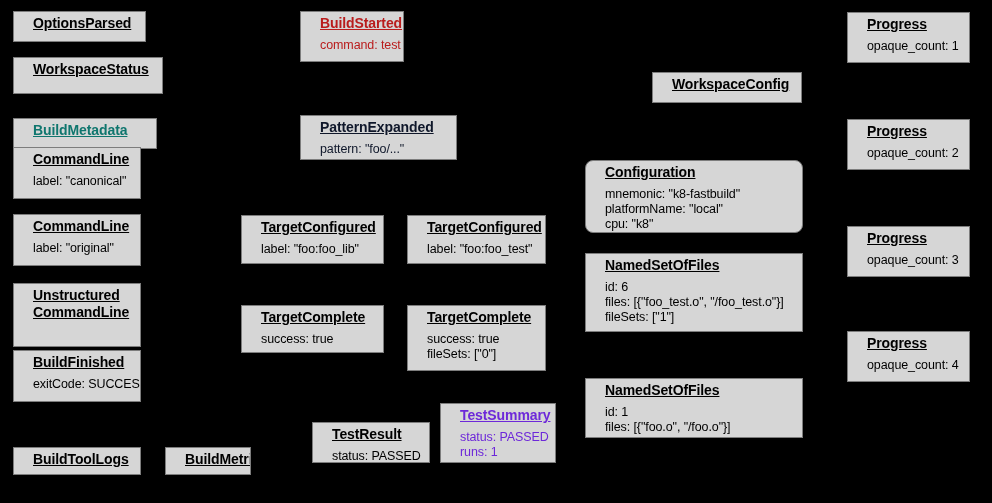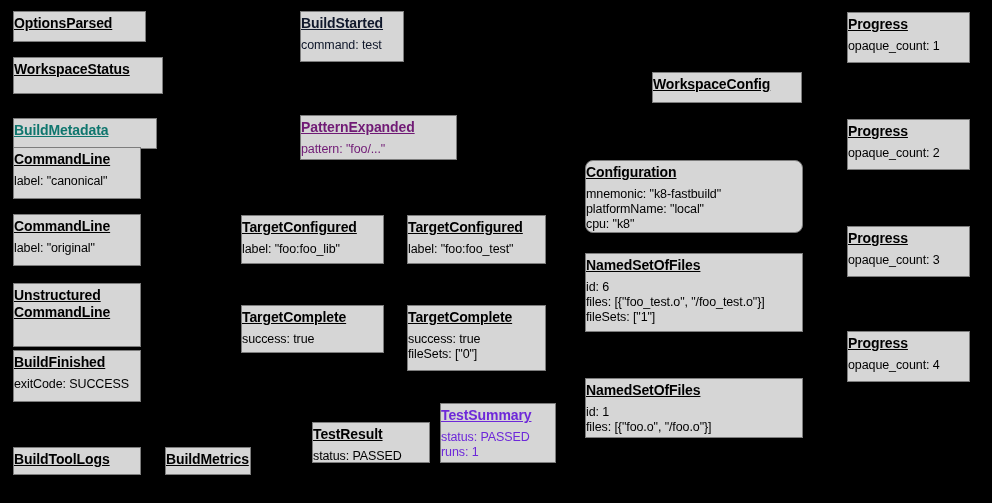--- a/index.html
+++ b/index.html
@@ -14,21 +14,21 @@
     height: 503px;
     background: #000000;
     overflow: hidden;
     font-family: "Liberation Sans", sans-serif;
   }
   .node {
     position: absolute;
     box-sizing: border-box;
     background: #d6d6d6;
     border: 1px solid #7d7d7d;
-    padding: 3px 5px 4px 0;
+    padding: 3px 5px 4px 19px;
     color: #000000;
     overflow: hidden;
   }
   .node-title {
     display: block;
     font-size: 14px;
     font-weight: bold;
     line-height: 17px;
     text-decoration: underline;
     letter-spacing: -0.1px;
@@ -83,27 +83,27 @@
       <span class="node-body">
         <span class="node-line">exitCode: SUCCESS</span>
       </span>
     </div>
     <div class="node" style="left: 13px; top: 447px; width: 128px; height: 28px; background: rgb(214, 214, 214); border-color: rgb(125, 125, 125); color: rgb(0, 0, 0);">
       <span class="node-title">BuildToolLogs</span>
     </div>
     <div class="node" style="left: 165px; top: 447px; width: 86px; height: 28px; background: rgb(214, 214, 214); border-color: rgb(125, 125, 125); color: rgb(0, 0, 0);">
       <span class="node-title">BuildMetrics</span>
     </div>
-    <div class="node" style="left: 300px; top: 11px; width: 104px; height: 51px; background: rgb(214, 214, 214); border-color: rgb(125, 125, 125); color: #0f172a;">
+    <div class="node" style="left: 300px; top: 11px; width: 104px; height: 51px; background: rgb(214, 214, 214); border-color: rgb(125, 125, 125); color: #b91c1c;">
       <span class="node-title">BuildStarted</span>
       <span class="node-body">
         <span class="node-line">command: test</span>
       </span>
     </div>
-    <div class="node" style="left: 300px; top: 115px; width: 157px; height: 45px; background: rgb(214, 214, 214); border-color: rgb(125, 125, 125); color: #701a75;">
+    <div class="node" style="left: 300px; top: 115px; width: 157px; height: 45px; background: rgb(214, 214, 214); border-color: rgb(125, 125, 125); color: #0f172a;">
       <span class="node-title">PatternExpanded</span>
       <span class="node-body">
         <span class="node-line">pattern: "foo/..."</span>
       </span>
     </div>
     <div class="node" style="left: 241px; top: 215px; width: 143px; height: 49px; background: rgb(214, 214, 214); border-color: rgb(125, 125, 125); color: rgb(0, 0, 0);">
       <span class="node-title">TargetConfigured</span>
       <span class="node-body">
         <span class="node-line">label: "foo:foo_lib"</span>
       </span>

